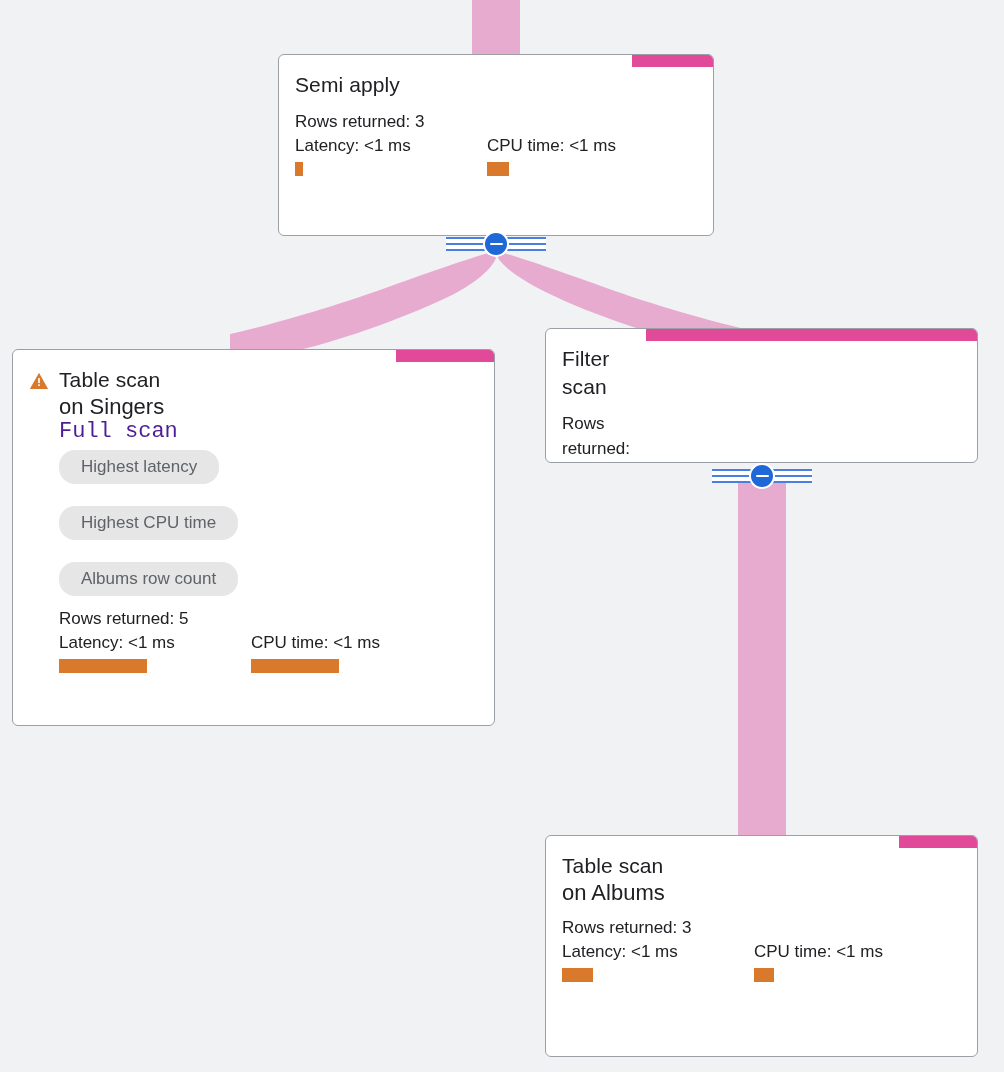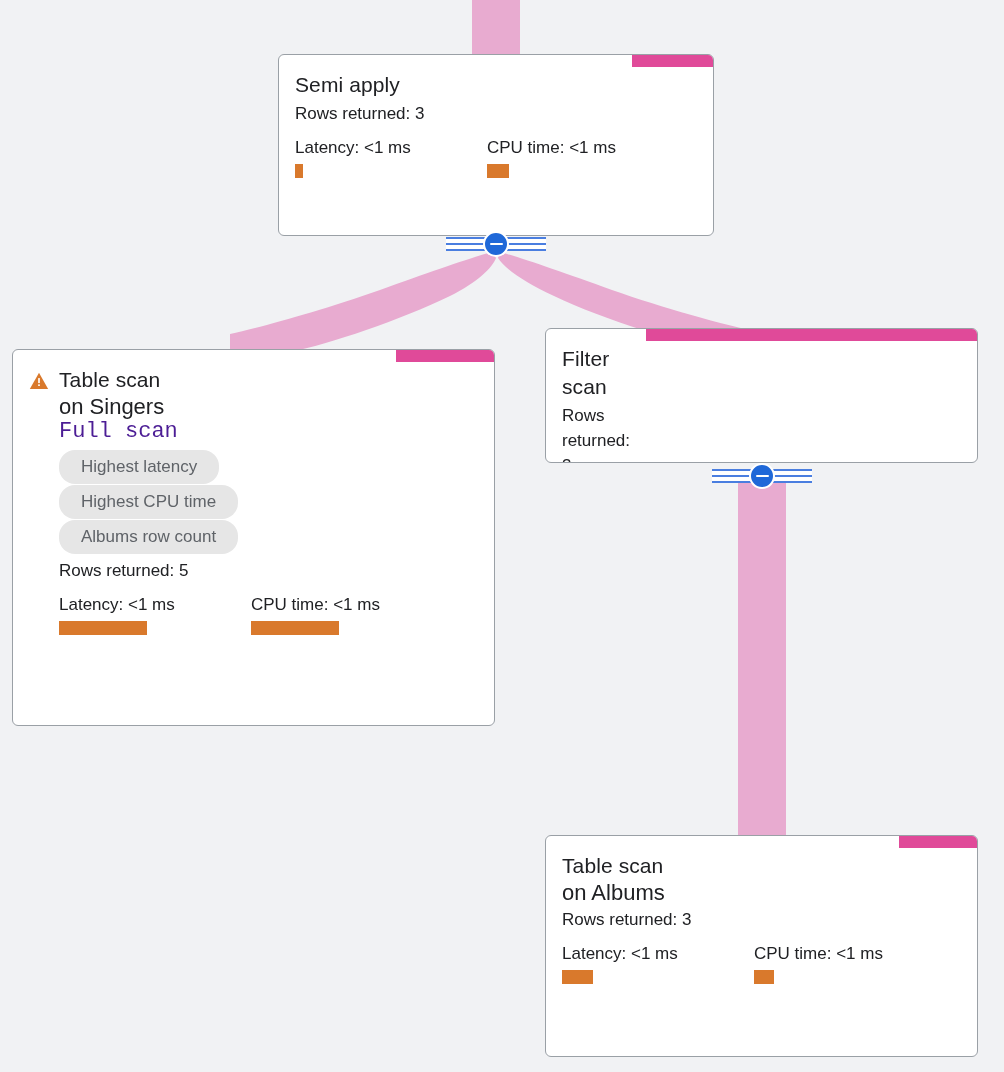--- a/index.html
+++ b/index.html
@@ -73,48 +73,48 @@
     font-weight: 400;
   }
   .node-sub.muted {
     color: #4c1d95;
     font-family: Liberation Mono, monospace;
   }
   .node-rows {
     font-size: 17px;
     line-height: 25px;
     color: #202124;
-    margin-top: 2px;
+    margin-top: 10px;
   }
   .with-icon-indent {
     padding-left: 30px;
   }
 
   
   .chips {
     margin: 6px 0 4px 0;
     display: flex;
     flex-direction: column;
     align-items: flex-start;
-    gap: 1px;
+    gap: 22px;
   }
   .chip {
     background: #e6e6e6;
     color: #5f6368;
     font-size: 17px;
     line-height: 20px;
     border-radius: 16px;
     padding: 7px 22px;
     white-space: nowrap;
   }
 
   
   .metrics {
     display: flex;
-    margin-top: 10px;
+    margin-top: 0;
   }
   .metric {
     display: flex;
     flex-direction: column;
   }
   .metric-label {
     font-size: 17px;
     line-height: 24px;
     color: #202124;
     white-space: nowrap;

